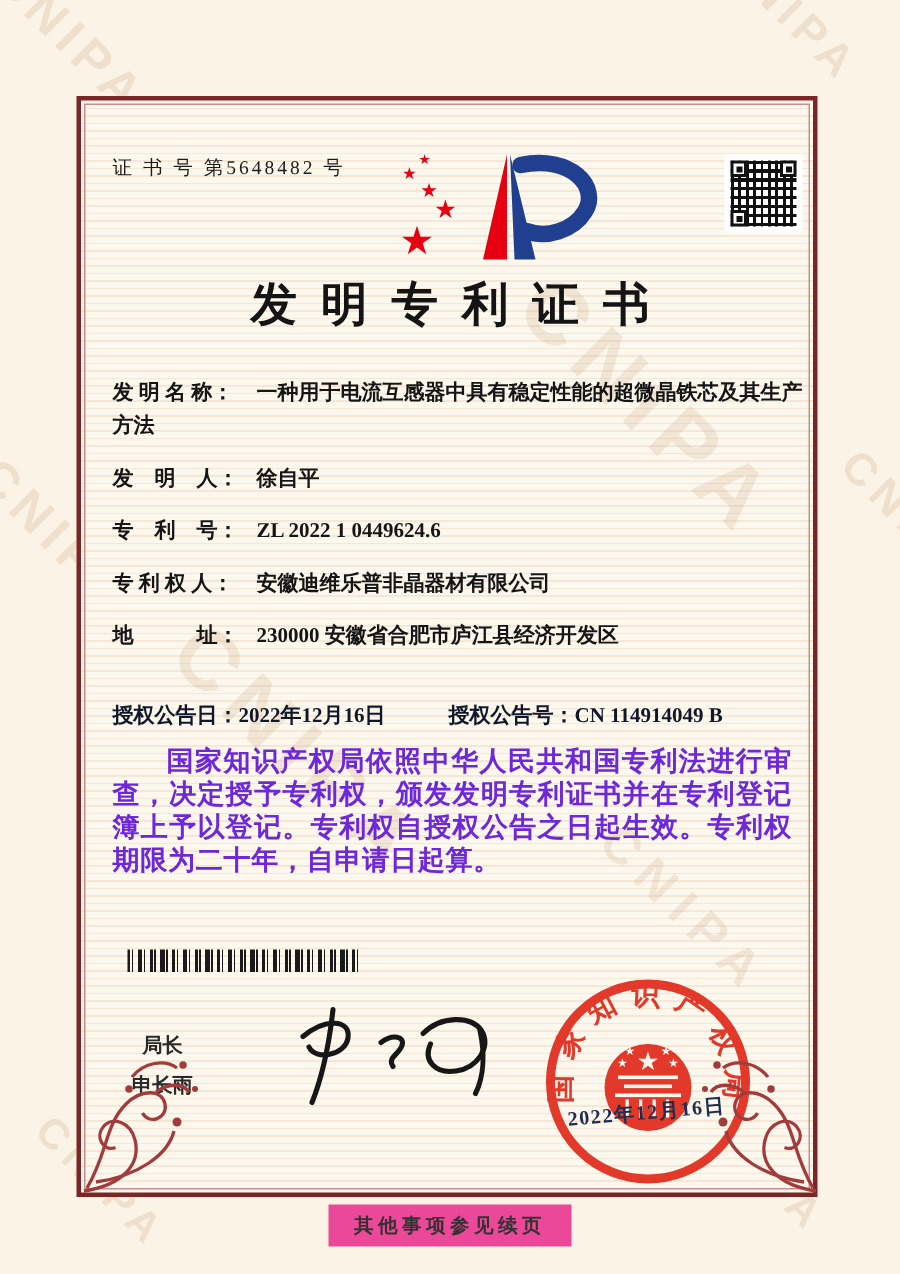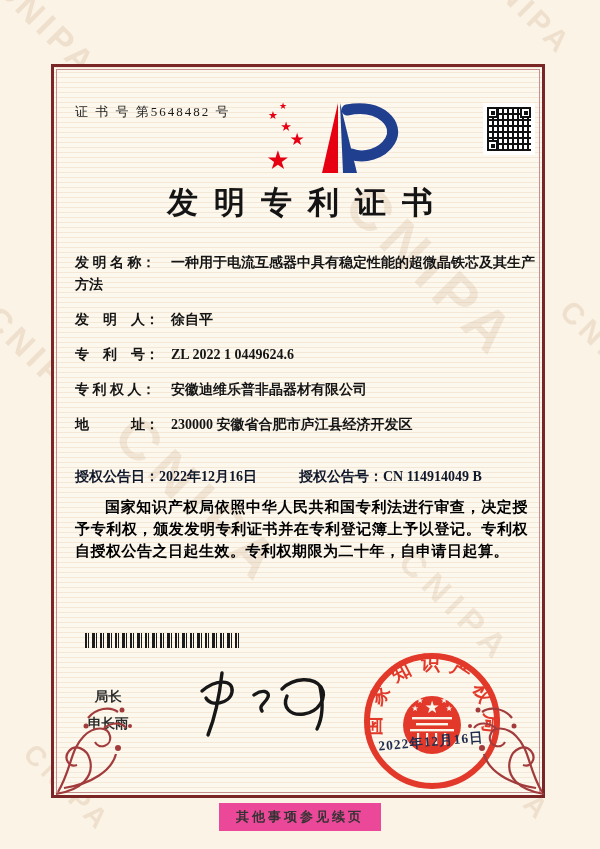--- a/index.html
+++ b/index.html
@@ -48,22 +48,22 @@
     font-size:31px; font-weight:bold; color:#141414; letter-spacing:16px; text-indent:16px; z-index:3; }
   
   .fields { position:absolute; left:75px; top:252px; width:462px; display:flex;
     flex-direction:column; gap:13px; z-index:3; }
   .field-row { font-size:14px; line-height:22px; color:#151515; font-weight:bold; }
   .field-row .lbl { display:inline-block; min-width:96px; }
   .grant { position:absolute; left:75px; top:468px; width:462px; font-size:14px;
     font-weight:bold; color:#0f172a; z-index:3; }
   .grant .pair2 { margin-left:42px; }
   
-  .body-text { position:absolute; left:75px; top:496px; width:453px; font-size:15px;
-    line-height:22px; font-weight:bold; color:#000000; text-align:justify; z-index:3; }
+  .body-text { position:absolute; left:75px; top:496px; width:453px; font-size:18px;
+    line-height:22px; font-weight:bold; color:#6d28d9; text-align:justify; z-index:3; }
   .body-text p { margin:0; text-indent:2em; letter-spacing:0.5px; }
   
   .barcode { position:absolute; left:85px; top:633px; width:156px; height:15px; z-index:3;
     background:repeating-linear-gradient(90deg,
       #1a1a1a 0 2px, rgba(0,0,0,0) 2px 3px,
       #1a1a1a 3px 4px, rgba(0,0,0,0) 4px 7px,
       #1a1a1a 7px 10px, rgba(0,0,0,0) 10px 11px,
       #1a1a1a 11px 12px, rgba(0,0,0,0) 12px 15px);
   }
   .director { position:absolute; left:88px; top:688px; z-index:3;

